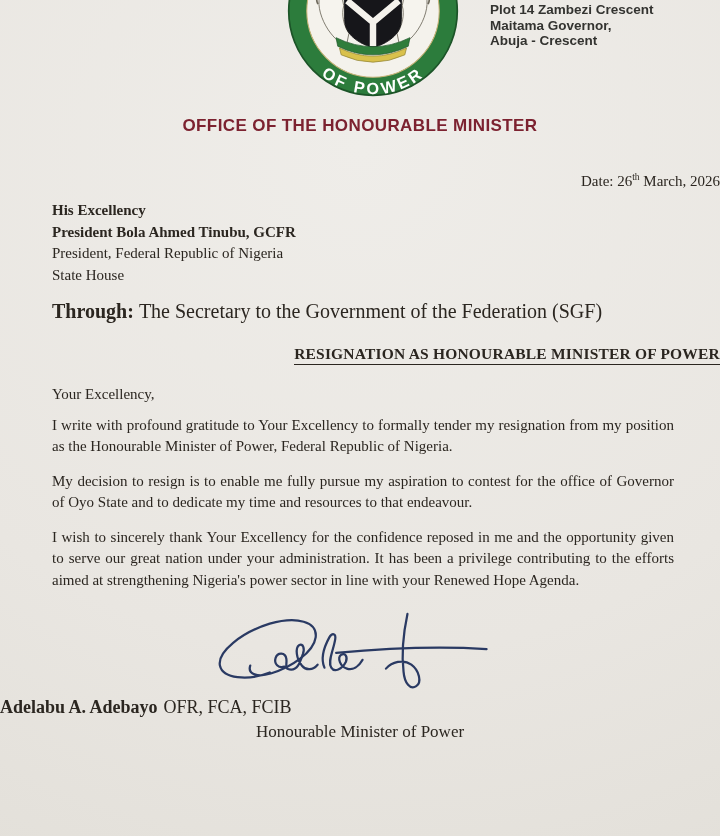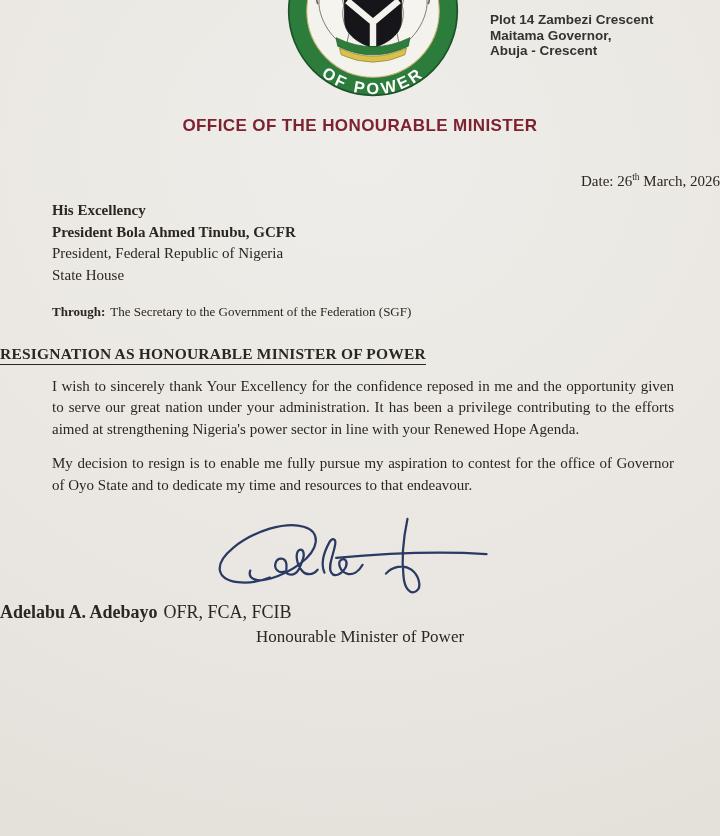--- a/index.html
+++ b/index.html
@@ -8,37 +8,37 @@
     width:720px;height:836px;
     overflow:hidden;
     background:
       radial-gradient(140% 110% at 50% 18%, #efede9 0%, #e9e6e1 55%, #e0ddd6 100%);
     font-family:"Liberation Serif", serif;
     color:#2b2620;
   }
   
   .seal{position:absolute;left:287px;top:-75px;width:172px;height:172px;}
   .address{
-    position:absolute;left:490px;top:12px;
+    position:absolute;left:490px;top:2px;
     font-family:"Liberation Sans", sans-serif;
     font-size:13.5px;line-height:15.5px;font-weight:600;color:#333330;
   }
   .office-title{
     margin:8px;padding-top:108px;text-align:center;
     font-family:"Liberation Sans", sans-serif;
     font-weight:bold;font-size:17px;letter-spacing:.4px;color:#7c2230;
   }
   .date-line{margin-top:36px;text-align:right;font-size:15px;}
   .date-line sup{font-size:9.5px;}
   
   .recipient{margin:10px 0 0 52px;font-size:15px;line-height:21.5px;}
   .b{font-weight:bold;}
-  .through{margin:15px 0 0;padding:0 46px 0 52px;font-size:13px;line-height:21.5px;}
+  .through{margin:15px 0 0;padding:0 46px 0 52px;font-size:20px;line-height:21.5px;}
   .through .t-text{margin-left:5px;}
-  .subject-wrap{margin-top:22px;text-align:left;}
+  .subject-wrap{margin-top:22px;text-align:right;}
   .subject{
     font-weight:bold;font-size:15.5px;letter-spacing:.2px;
     border-bottom:1.6px solid #2b2620;padding-bottom:2.5px;
   }
   .salutation{margin:20px 0 0;padding-left:52px;font-size:15px;line-height:22px;}
   .para{margin:10px 0 0;padding:0 46px 0 52px;font-size:15px;line-height:21.5px;text-align:justify;}
   .para.p2{margin-top:13px;}
   .para.p3{margin-top:13px;}
   .para.p4{margin-top:27px;text-align:left;}
   
@@ -95,23 +95,25 @@
     <div>President, Federal Republic of Nigeria</div>
     <div>State House</div>
   </div>
 
   <p class="through"><span class="b">Through:</span><span class="t-text">The Secretary to the Government of the Federation (SGF)</span></p>
 
   <div class="subject-wrap">
     <span class="subject">RESIGNATION AS HONOURABLE MINISTER OF POWER</span>
   </div>
 
+  <p class="salutation">Your Excellency,</p>
 
+  <p class="para p1">I write with profound gratitude to Your Excellency to formally tender my resignation from my position as the Honourable Minister of Power, Federal Republic of Nigeria.</p>
+  <p class="para p3">My decision to resign is to enable me fully pursue my aspiration to contest for the office of Governor of Oyo State and to dedicate my time and resources to that endeavour.</p>
   <p class="para p2">I wish to sincerely thank Your Excellency for the confidence reposed in me and the opportunity given to serve our great nation under your administration. It has been a privilege contributing to the efforts aimed at strengthening Nigeria's power sector in line with your Renewed Hope Agenda.</p>
-  <p class="para p3">My decision to resign is to enable me fully pursue my aspiration to contest for the office of Governor of Oyo State and to dedicate my time and resources to that endeavour.</p>
 
   <div class="signature">
     <svg viewBox="0 0 300 85" width="300" height="83">
       <g fill="none" stroke="#2a3a63" stroke-width="2.3" stroke-linecap="round">
         <path d="M 75,63 C 52,72 27,69 24,56 C 21,42 46,22 75,13 C 103,5 124,11 122,27 C 120,42 97,58 76,64 C 63,68 52,65 55,56"></path>
         <path d="M 90,57 C 84,59 79,54 81,48 C 83,42 91,42 92,49 C 93,55 89,60 97,60 C 104,60 106,52 109,44 C 111,38 109,33 105,35 C 101,38 102,49 108,56 C 112,61 119,61 124,55"></path>
         <path d="M 131,58 C 127,49 130,38 136,27 C 139,22 143,23 142,29 C 140,41 134,52 138,58 C 141,63 149,60 153,52 C 155,47 152,42 148,45 C 144,48 147,57 154,59 C 160,61 166,57 170,50"></path>
         <path d="M 216,3 C 212,22 210,45 212,62 C 213,74 219,81 225,77 C 231,73 228,61 220,55 C 212,49 200,52 194,59"></path>
         <path d="M 143,43 C 195,38 252,36 297,39"></path>
       </g>

